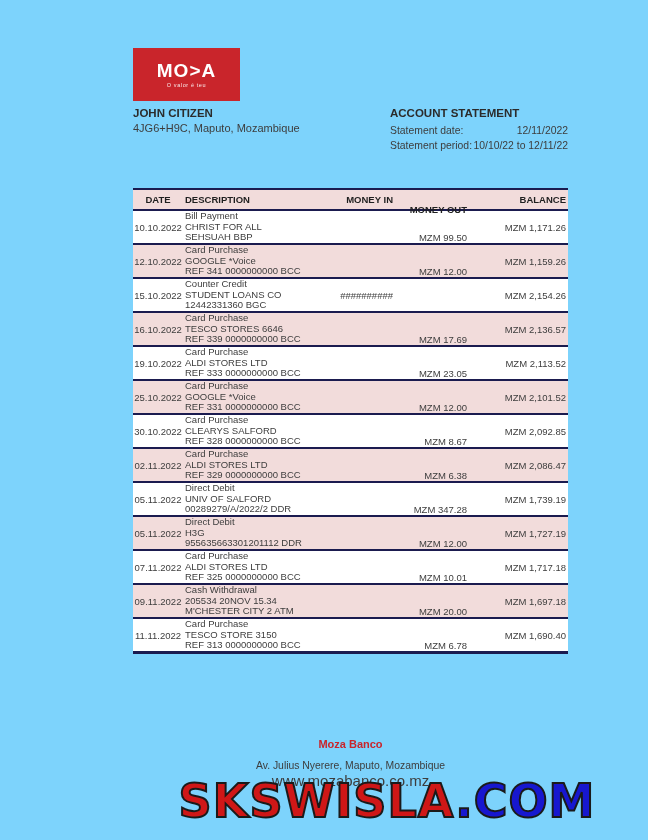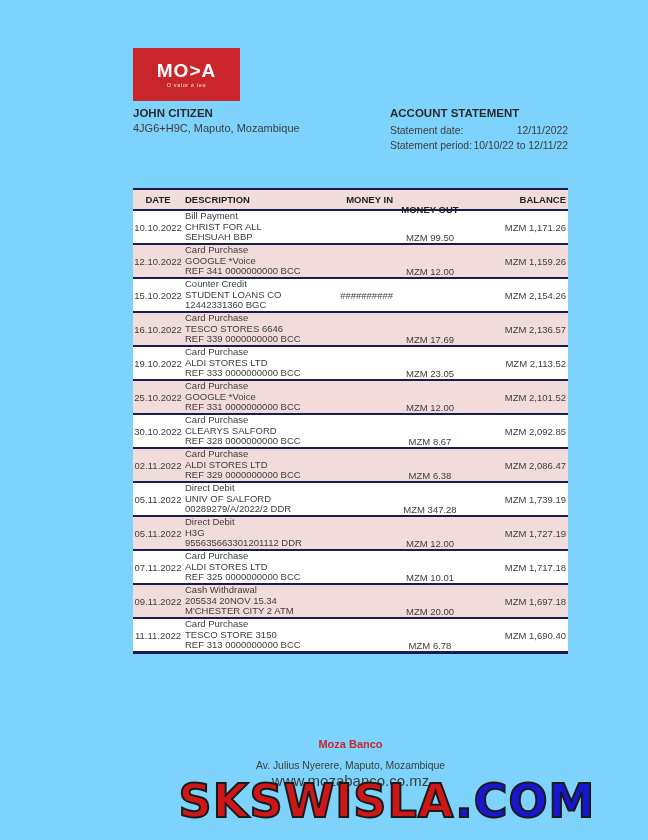--- a/index.html
+++ b/index.html
@@ -45,21 +45,21 @@
     display:flex; align-items:center; min-height:32px;
     border-top:2px solid var(--table-border,#1b1b4f);
     background:#ffffff;
   }
   .tbody .trow:first-child { border-top:0; }
   .trow.shaded { background:var(--row-pink,#f2dcdb); }
 
   .col-date { width:50px; text-align:center; }
   .col-desc { width:148px; padding-left:2px; box-sizing:border-box; text-align:left; }
   .col-in   { width:62px;  text-align:right; }
-  .col-out  { width:74px;  text-align:center;margin-top:20px; }
+  .col-out  { width:74px;  text-align:right;margin-top:20px; }
   .col-bal  { width:101px; text-align:right; padding-right:2px; box-sizing:border-box; }
   .desc-line { line-height:10.5px; }
 
   
   .footer { position:absolute; left:133px; width:435px; top:716px; text-align:center; }
   .footer-bank { color:var(--brand-red,#c9252b); font-weight:bold; font-size:11px;margin-top:22px; }
   .footer-address { font-size:10.4px; margin-top:10px; }
   .footer-site { font-size:15px; margin-top:1px; }
 
   

